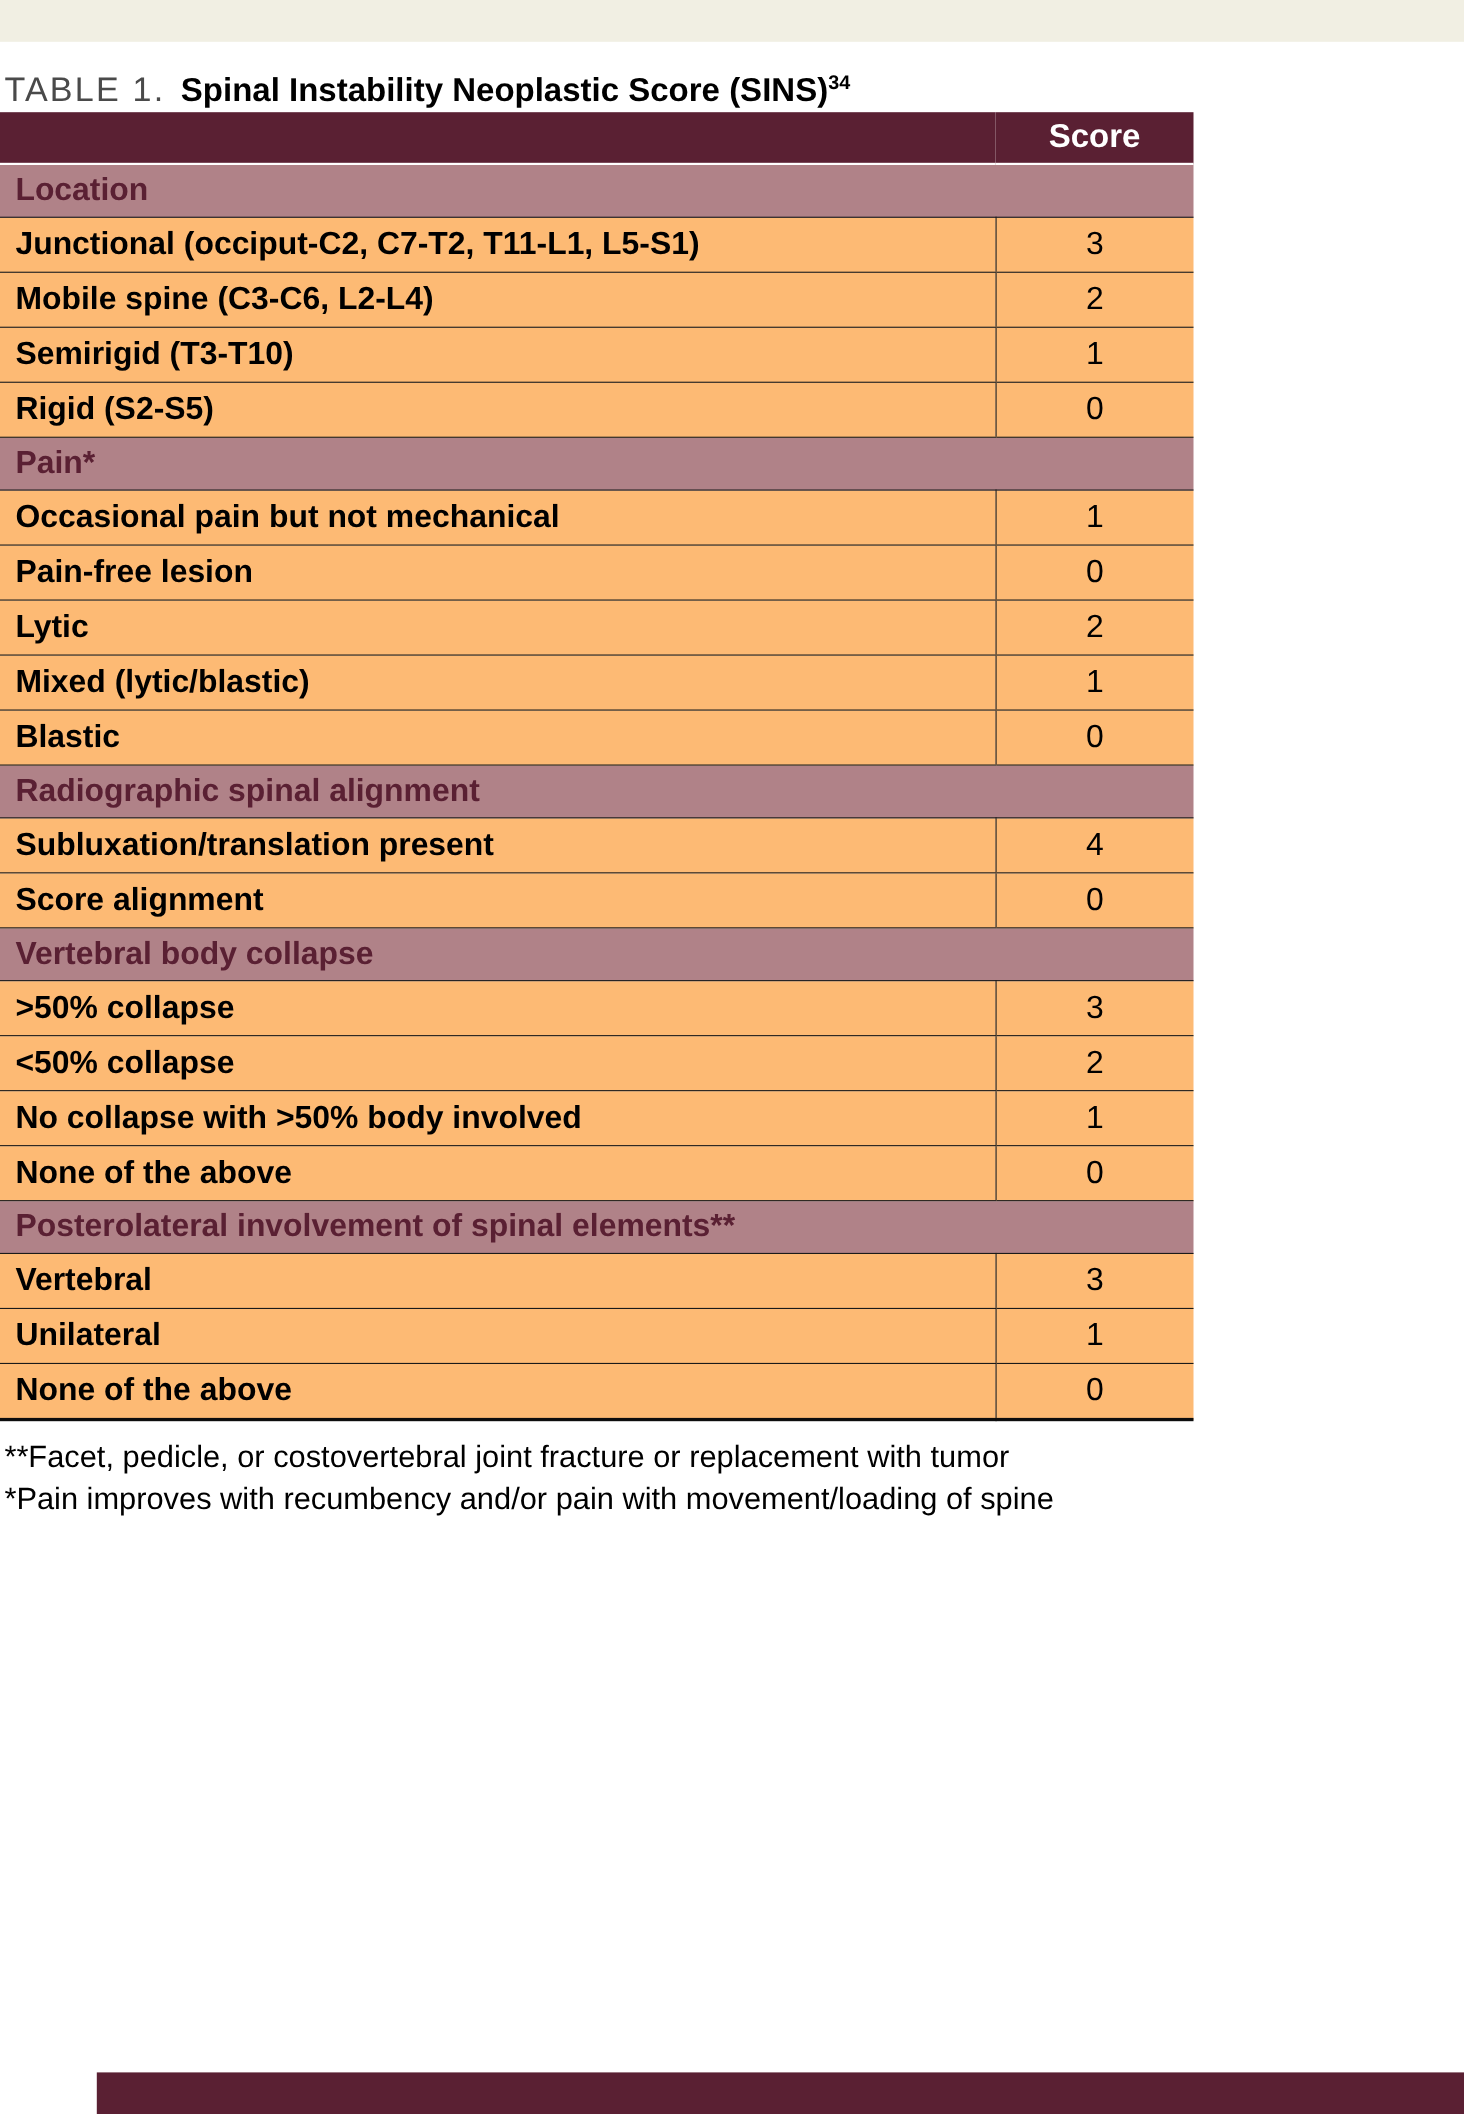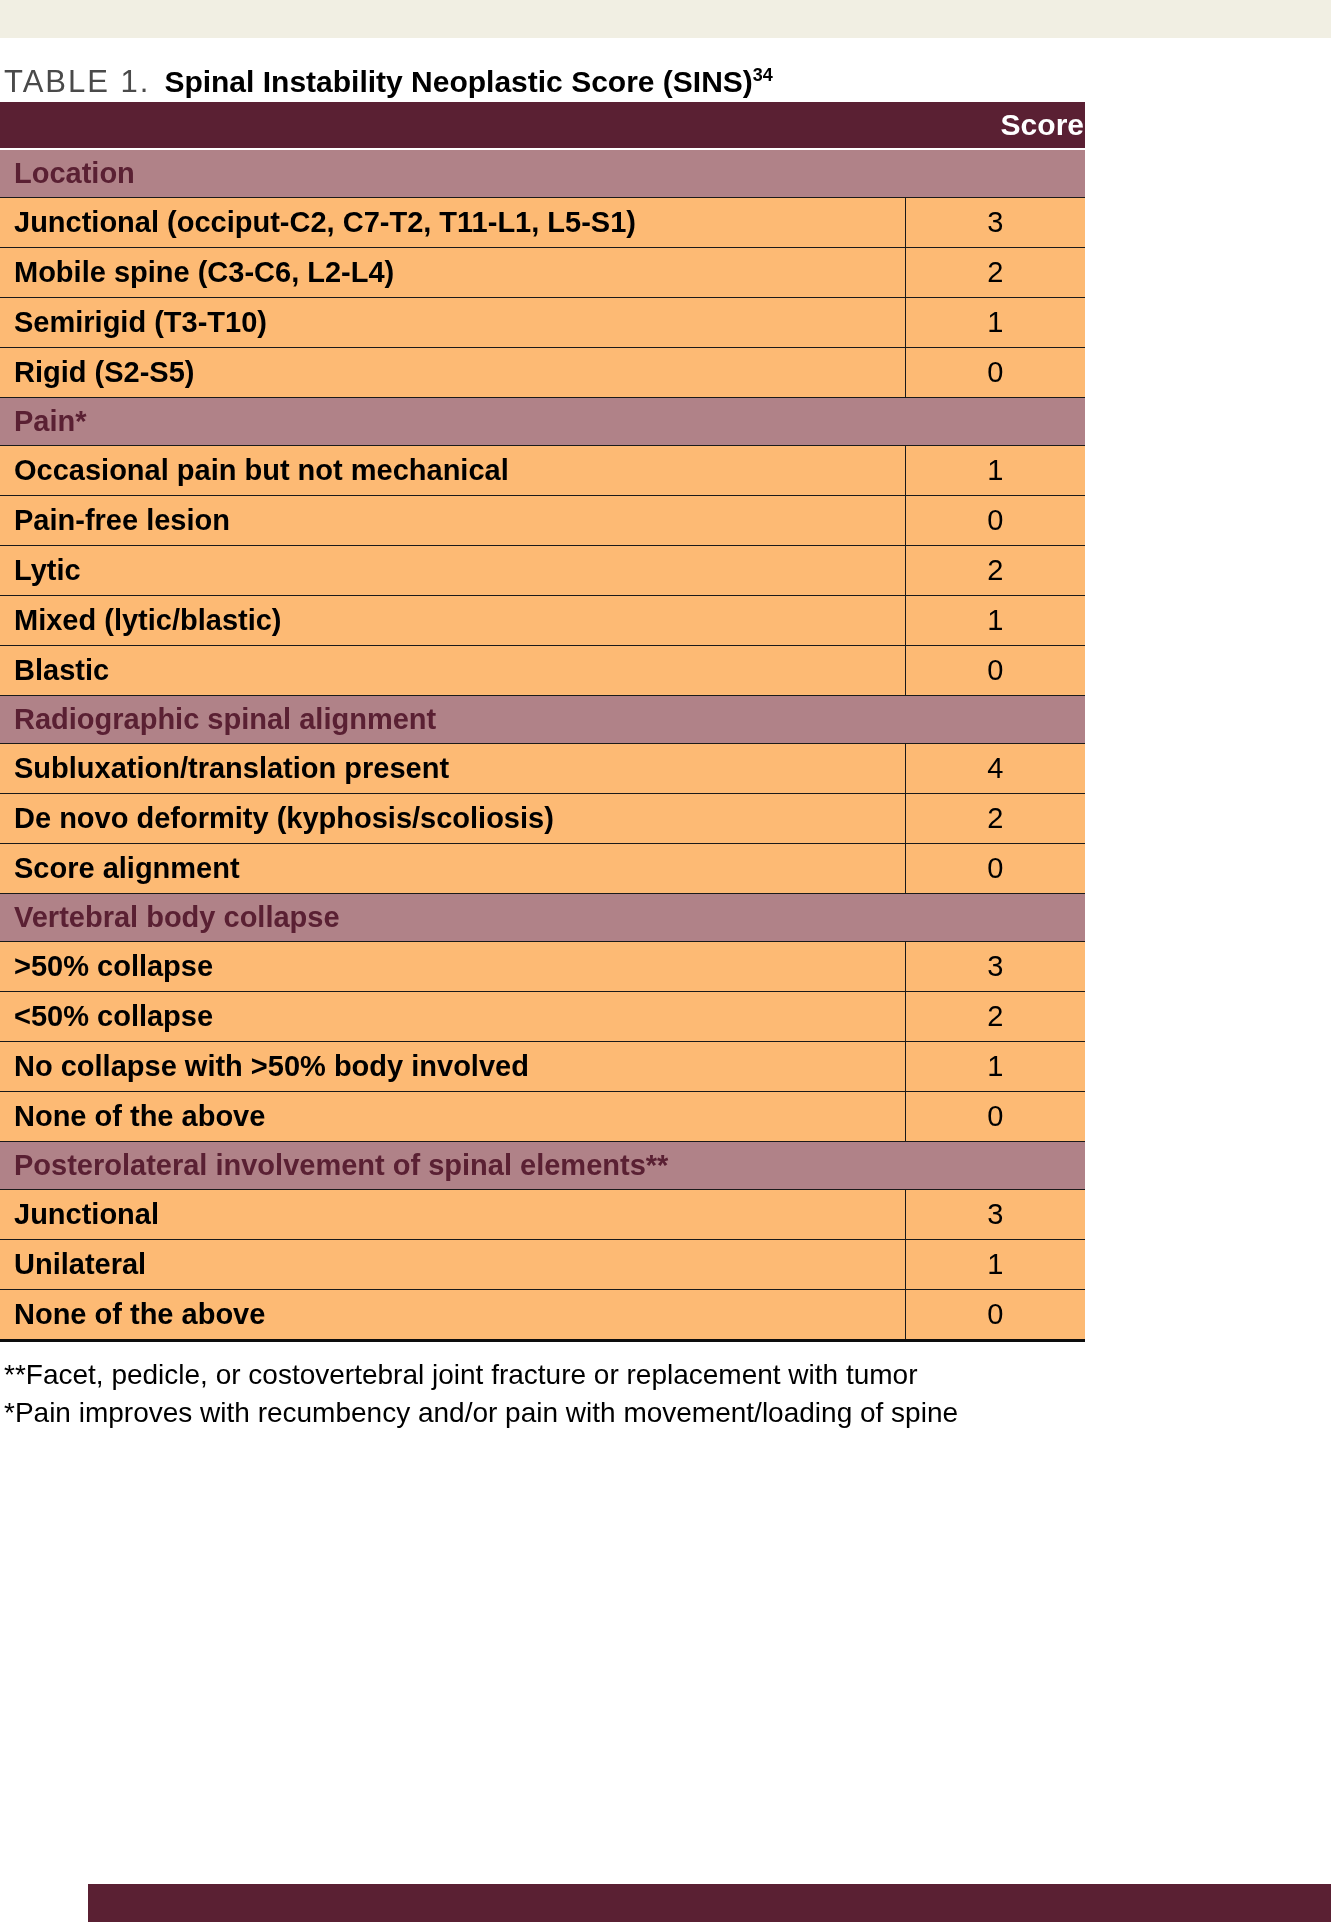--- a/index.html
+++ b/index.html
@@ -51,21 +51,21 @@
   tr.score-header-row td {
     background: #5a2033;
     color: #ffffff;
     font-weight: bold;
     font-size: 30px;
     height: 44px;
     border: none;
     border-bottom: 2px solid #ffffff;
   }
   tr.score-header-row td.score-cell {
-    text-align: right;
+    text-align: center;
     border-left: none;
   }
   tr.section-row td {
     background: #b08288;
     color: #5a2033;
     font-weight: bold;
     font-size: 29px;
     padding: 7px 0 7px 14px;
     border-top: 1px solid #1a1a1a;
     border-bottom: 1px solid #1a1a1a;
@@ -164,24 +164,20 @@
         <td class="score-cell">0</td>
       </tr>
       <tr class="section-row">
         <td colspan="2">Radiographic spinal alignment</td>
       </tr>
       <tr class="data-row">
         <td class="label-cell">Subluxation/translation present</td>
         <td class="score-cell">4</td>
       </tr>
       <tr class="data-row">
-        <td class="label-cell">De novo deformity (kyphosis/scoliosis)</td>
-        <td class="score-cell">2</td>
-      </tr>
-      <tr class="data-row">
         <td class="label-cell">Score alignment</td>
         <td class="score-cell">0</td>
       </tr>
       <tr class="section-row">
         <td colspan="2">Vertebral body collapse</td>
       </tr>
       <tr class="data-row">
         <td class="label-cell">&gt;50% collapse</td>
         <td class="score-cell">3</td>
       </tr>
@@ -194,21 +190,21 @@
         <td class="score-cell">1</td>
       </tr>
       <tr class="data-row">
         <td class="label-cell">None of the above</td>
         <td class="score-cell">0</td>
       </tr>
       <tr class="section-row">
         <td colspan="2">Posterolateral involvement of spinal elements**</td>
       </tr>
       <tr class="data-row">
-        <td class="label-cell">Junctional</td>
+        <td class="label-cell">Vertebral</td>
         <td class="score-cell">3</td>
       </tr>
       <tr class="data-row">
         <td class="label-cell">Unilateral</td>
         <td class="score-cell">1</td>
       </tr>
       <tr class="data-row">
         <td class="label-cell">None of the above</td>
         <td class="score-cell">0</td>
       </tr>

